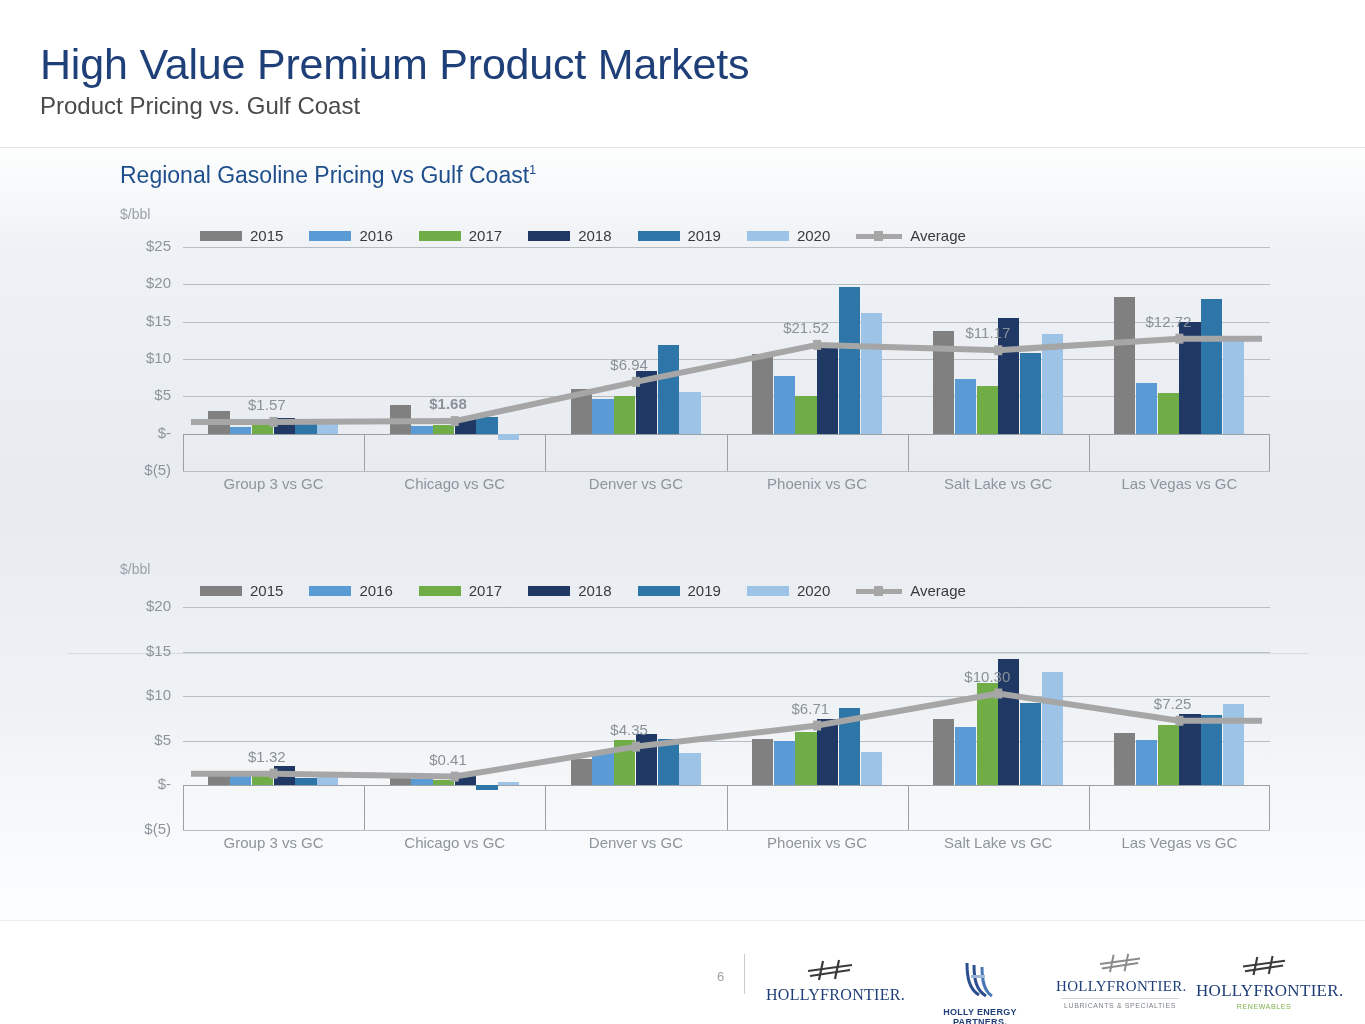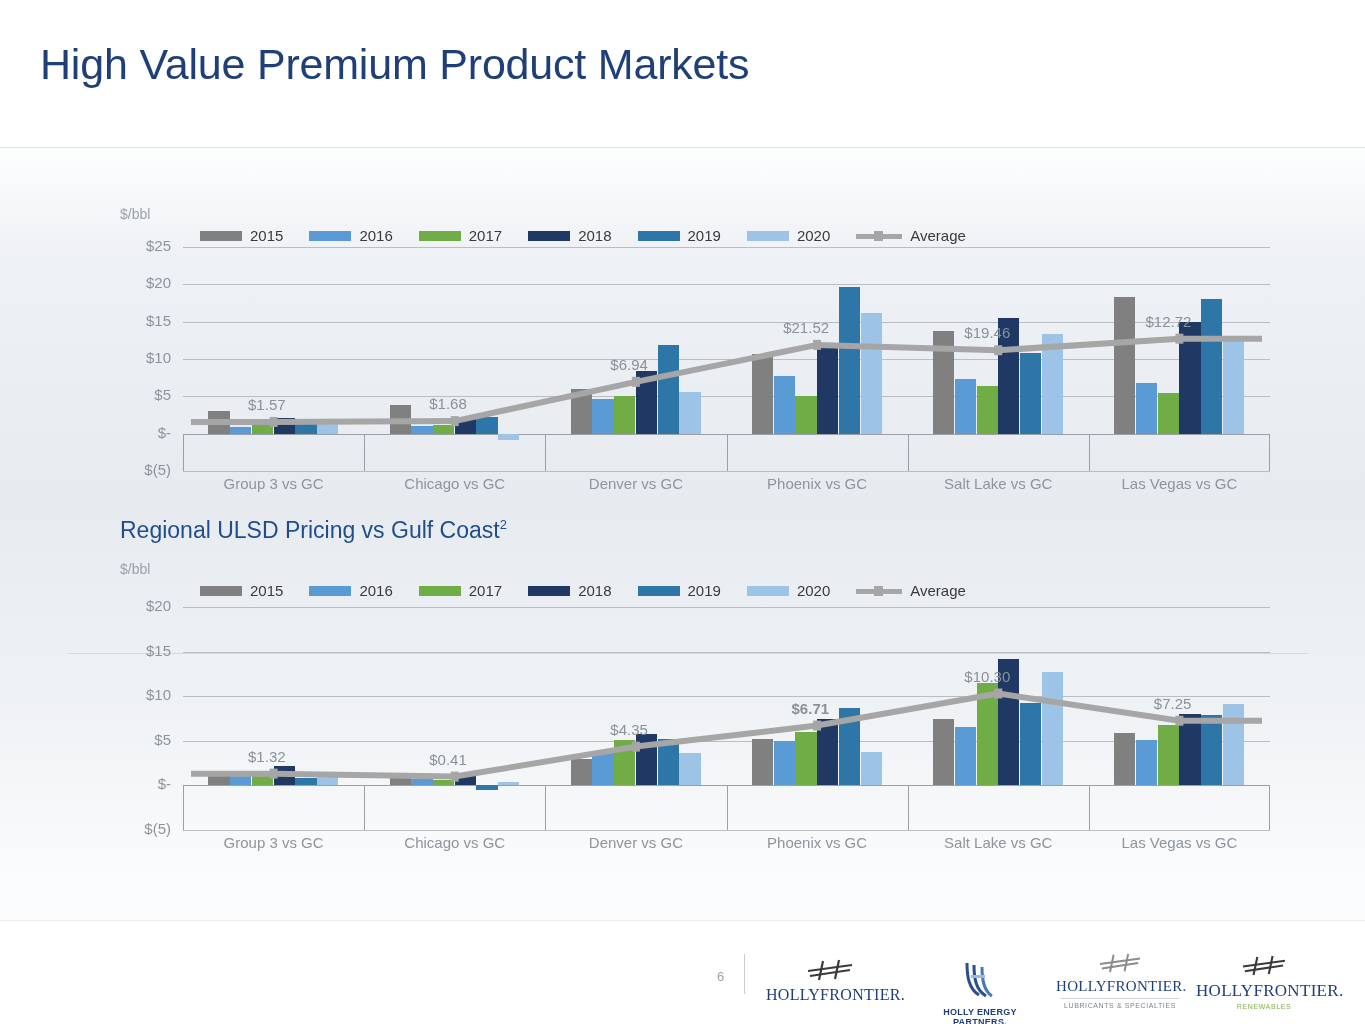--- a/index.html
+++ b/index.html
@@ -80,27 +80,31 @@
   .logo-sub { font-size:7px; letter-spacing:0.6px; white-space:nowrap; }
   .hep-word { font-family:"Liberation Sans", sans-serif; font-weight:bold; font-size:9px; color:#1f3f78; letter-spacing:0.3px;}
 </style>
 </head>
 <body>
 
 <div class="slide">
 
   <div class="header">
     <div class="title">High Value Premium Product Markets</div>
+    <div class="subtitle">Product Pricing vs. Gulf Coast</div>
     <div class="header-rule"></div>
   </div>
 
   <div class="body-area">
     <div class="mid-rule"></div>
 
     <div class="chart-block" id="chart-0" style="left:0; top:0; width:1365px; height:340px;">
+      <div class="chart-title" style="left:120px; top:14px;">
+        <span>Regional Gasoline Pricing vs Gulf Coast</span><sup>1</sup>
+      </div>
       <div class="unit-label" style="left:120px; top:58px;">$/bbl</div>
       <div class="legend" style="left:200px; top:79px;">
           <div class="legend-item">
             <span class="legend-swatch" style="background: rgb(128, 128, 128);"></span>
             <span class="legend-label">2015</span>
           </div>
           <div class="legend-item">
             <span class="legend-swatch" style="background: rgb(91, 155, 213);"></span>
             <span class="legend-label">2016</span>
           </div>
@@ -195,32 +199,29 @@
           <svg class="avg-svg" width="1087" height="254">
             <path d="M8 174.94400000000002L90.58333333333333 174.94400000000002L271.75 174.12266666666667L452.91666666666663 134.848L634.0833333333334 97.88799999999999L815.25 103.264L996.4166666666666 91.69066666666666L1079 91.69066666666666" stroke="#a6a6a6" stroke-width="6" fill="none" stroke-linejoin="round"></path>
             <rect x="86.58333333333333" y="169.94400000000002" width="8" height="10" fill="#a6a6a6"></rect>
             <rect x="267.75" y="169.12266666666667" width="8" height="10" fill="#a6a6a6"></rect>
             <rect x="448.91666666666663" y="129.848" width="8" height="10" fill="#a6a6a6"></rect>
             <rect x="630.0833333333334" y="92.88799999999999" width="8" height="10" fill="#a6a6a6"></rect>
             <rect x="811.25" y="98.264" width="8" height="10" fill="#a6a6a6"></rect>
             <rect x="992.4166666666666" y="86.69066666666666" width="8" height="10" fill="#a6a6a6"></rect>
           </svg>
           <div class="value-label" style="left: 30.5833px; top: 148.944px; width: 72px; text-align: right;">$1.57</div>
-          <div class="value-label" style="left: 211.75px; top: 148.123px; width: 72px; text-align: right;">$1.68</div>
+          <div class="value-label" style="left: 211.75px; top: 148.123px; width: 72px; text-align: right; font-weight: bold;">$1.68</div>
           <div class="value-label" style="left: 392.917px; top: 108.848px; width: 72px; text-align: right;">$6.94</div>
           <div class="value-label" style="left: 574.083px; top: 71.888px; width: 72px; text-align: right;">$21.52</div>
-          <div class="value-label" style="left: 755.25px; top: 77.264px; width: 72px; text-align: right;">$19.46</div>
+          <div class="value-label" style="left: 755.25px; top: 77.264px; width: 72px; text-align: right;">$11.17</div>
           <div class="value-label" style="left: 936.417px; top: 65.6907px; width: 72px; text-align: right;">$12.72</div>
         </div>
     </div>
 
     <div class="chart-block" id="chart-1" style="left:0; top:355px; width:1365px; height:340px;">
-      <div class="chart-title" style="left:120px; top:14px;">
-        <span>Regional ULSD Pricing vs Gulf Coast</span><sup>2</sup>
-      </div>
       <div class="unit-label" style="left:120px; top:58px;">$/bbl</div>
       <div class="legend" style="left:200px; top:79px;">
           <div class="legend-item">
             <span class="legend-swatch" style="background: rgb(128, 128, 128);"></span>
             <span class="legend-label">2015</span>
           </div>
           <div class="legend-item">
             <span class="legend-swatch" style="background: rgb(91, 155, 213);"></span>
             <span class="legend-label">2016</span>
           </div>
@@ -315,21 +316,21 @@
             <rect x="86.58333333333333" y="161.6256" width="8" height="10" fill="#a6a6a6"></rect>
             <rect x="267.75" y="164.5692" width="8" height="10" fill="#a6a6a6"></rect>
             <rect x="448.91666666666663" y="134.598" width="8" height="10" fill="#a6a6a6"></rect>
             <rect x="630.0833333333334" y="113.54679999999999" width="8" height="10" fill="#a6a6a6"></rect>
             <rect x="811.25" y="81.524" width="8" height="10" fill="#a6a6a6"></rect>
             <rect x="992.4166666666666" y="108.73" width="8" height="10" fill="#a6a6a6"></rect>
           </svg>
           <div class="value-label" style="left: 30.5833px; top: 140.626px; width: 72px; text-align: right;">$1.32</div>
           <div class="value-label" style="left: 211.75px; top: 143.569px; width: 72px; text-align: right;">$0.41</div>
           <div class="value-label" style="left: 392.917px; top: 113.598px; width: 72px; text-align: right;">$4.35</div>
-          <div class="value-label" style="left: 574.083px; top: 92.5468px; width: 72px; text-align: right; font-weight: bold;">$6.71</div>
+          <div class="value-label" style="left: 574.083px; top: 92.5468px; width: 72px; text-align: right;">$6.71</div>
           <div class="value-label" style="left: 755.25px; top: 60.524px; width: 72px; text-align: right;">$10.30</div>
           <div class="value-label" style="left: 936.417px; top: 87.73px; width: 72px; text-align: right;">$7.25</div>
         </div>
     </div>
 
     <div class="footnotes">
       <div class="fn-row">
         <div class="fn-num">1.</div>
         <div class="fn-text">Gulf Coast:  CBOB Unleaded 84 Octane Spot Price, Group 3:  Unleaded 84 Octane Spot Price, Chicago: Unleaded CBOB 84 Octane Spot Price, Denver:  CBOB 81.5 Octane Rack Price, Phoenix: CBG 84 Octane Rack Price, SLC:  CBOB 81.5 Octane Rack Price, Las Vegas: CBOB  84 Octane Rack Price. Source:  GlobalView</div>
       </div>

